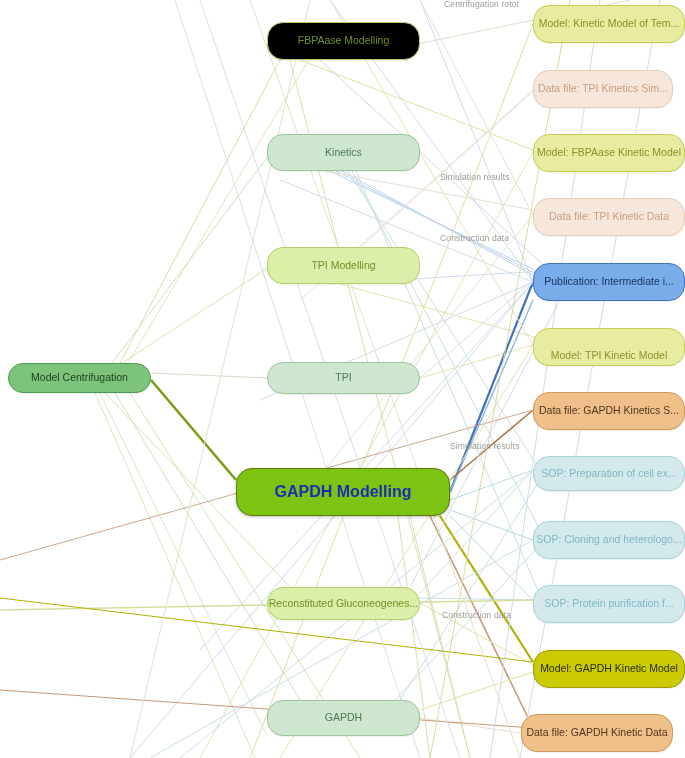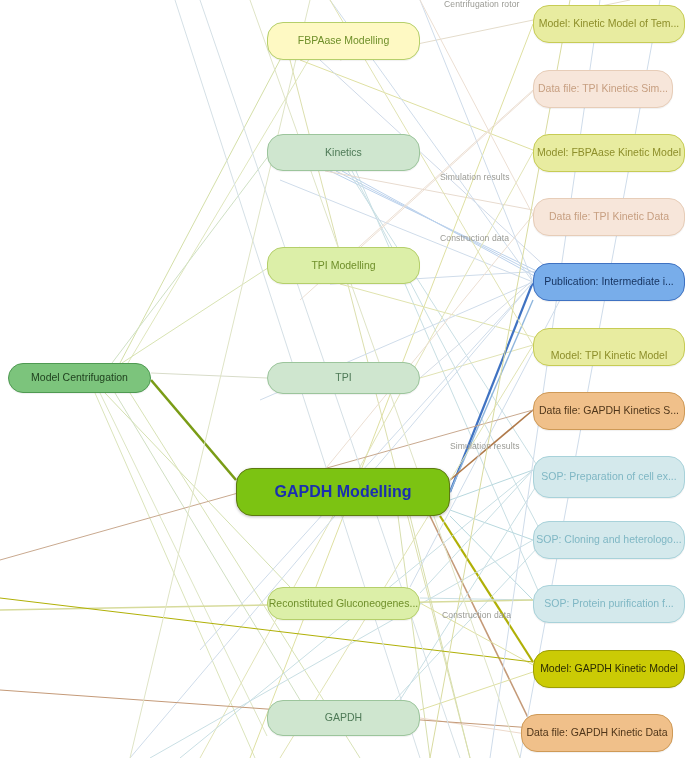--- a/index.html
+++ b/index.html
@@ -119,21 +119,21 @@
       <line x1="660" y1="0" x2="520" y2="758" stroke="#cfdcea" stroke-width="1"></line>
       <line x1="250" y1="0" x2="520" y2="758" stroke="#dfe4c6" stroke-width="1"></line>
       <line x1="200" y1="0" x2="460" y2="758" stroke="#d5e0e6" stroke-width="1"></line>
       <line x1="175" y1="0" x2="420" y2="758" stroke="#d5e0e6" stroke-width="1"></line>
       <line x1="310" y1="0" x2="130" y2="758" stroke="#dfe4c6" stroke-width="1"></line>
     </svg>
   <div id="node-layer">
       <div class="node" style="left: 8px; top: 363px; width: 143px; height: 30px; background: rgb(124, 196, 124); border-color: rgb(79, 154, 82); color: rgb(32, 66, 31);">
         <span>Model Centrifugation</span>
       </div>
-      <div class="node" style="left: 267px; top: 22px; width: 153px; height: 38px; background: #fef9c3; border-color: rgb(181, 207, 107); color: rgb(111, 143, 42);">
+      <div class="node" style="left: 267px; top: 22px; width: 153px; height: 38px; background: #000000; border-color: rgb(181, 207, 107); color: rgb(111, 143, 42);">
         <span>FBPAase Modelling</span>
       </div>
       <div class="node" style="left: 267px; top: 134px; width: 153px; height: 37px; background: rgb(207, 230, 207); border-color: rgb(156, 197, 156); color: rgb(78, 122, 87);">
         <span>Kinetics</span>
       </div>
       <div class="node" style="left: 267px; top: 247px; width: 153px; height: 37px; background: rgb(220, 239, 168); border-color: rgb(181, 207, 107); color: rgb(111, 143, 42);">
         <span>TPI Modelling</span>
       </div>
       <div class="node" style="left: 267px; top: 362px; width: 153px; height: 32px; background: rgb(207, 230, 207); border-color: rgb(156, 197, 156); color: rgb(78, 122, 87);">
         <span>TPI</span>
@@ -161,21 +161,21 @@
       </div>
       <div class="node" style="left: 533px; top: 263px; width: 152px; height: 38px; background: rgb(120, 173, 234); border-color: rgb(63, 114, 194); color: rgb(22, 51, 95);">
         <span>Publication: Intermediate i...</span>
       </div>
       <div class="node" style="left: 533px; top: 328px; width: 152px; height: 38px; background: rgb(232, 236, 160); border-color: rgb(199, 204, 85); color: rgb(142, 143, 43); align-items: flex-end;">
         <span>Model: TPI Kinetic Model</span>
       </div>
       <div class="node" style="left: 533px; top: 392px; width: 152px; height: 38px; background: rgb(240, 192, 138); border-color: rgb(207, 154, 87); color: rgb(80, 54, 26);">
         <span>Data file: GAPDH Kinetics S...</span>
       </div>
-      <div class="node" style="left: 533px; top: 456px; width: 152px; height: 42px; background: rgb(212, 233, 236); border-color: rgb(168, 210, 218); color: rgb(127, 183, 196);">
+      <div class="node" style="left: 533px; top: 456px; width: 152px; height: 35px; background: rgb(212, 233, 236); border-color: rgb(168, 210, 218); color: rgb(127, 183, 196);">
         <span>SOP: Preparation of cell ex...</span>
       </div>
       <div class="node" style="left: 533px; top: 521px; width: 152px; height: 38px; background: rgb(212, 233, 236); border-color: rgb(168, 210, 218); color: rgb(127, 183, 196);">
         <span>SOP: Cloning and heterologo...</span>
       </div>
       <div class="node" style="left: 533px; top: 585px; width: 152px; height: 38px; background: rgb(212, 233, 236); border-color: rgb(168, 210, 218); color: rgb(127, 183, 196);">
         <span>SOP: Protein purification f...</span>
       </div>
       <div class="node" style="left: 533px; top: 650px; width: 152px; height: 38px; background: rgb(203, 203, 5); border-color: rgb(157, 157, 4); color: rgb(44, 44, 4);">
         <span>Model: GAPDH Kinetic Model</span>

